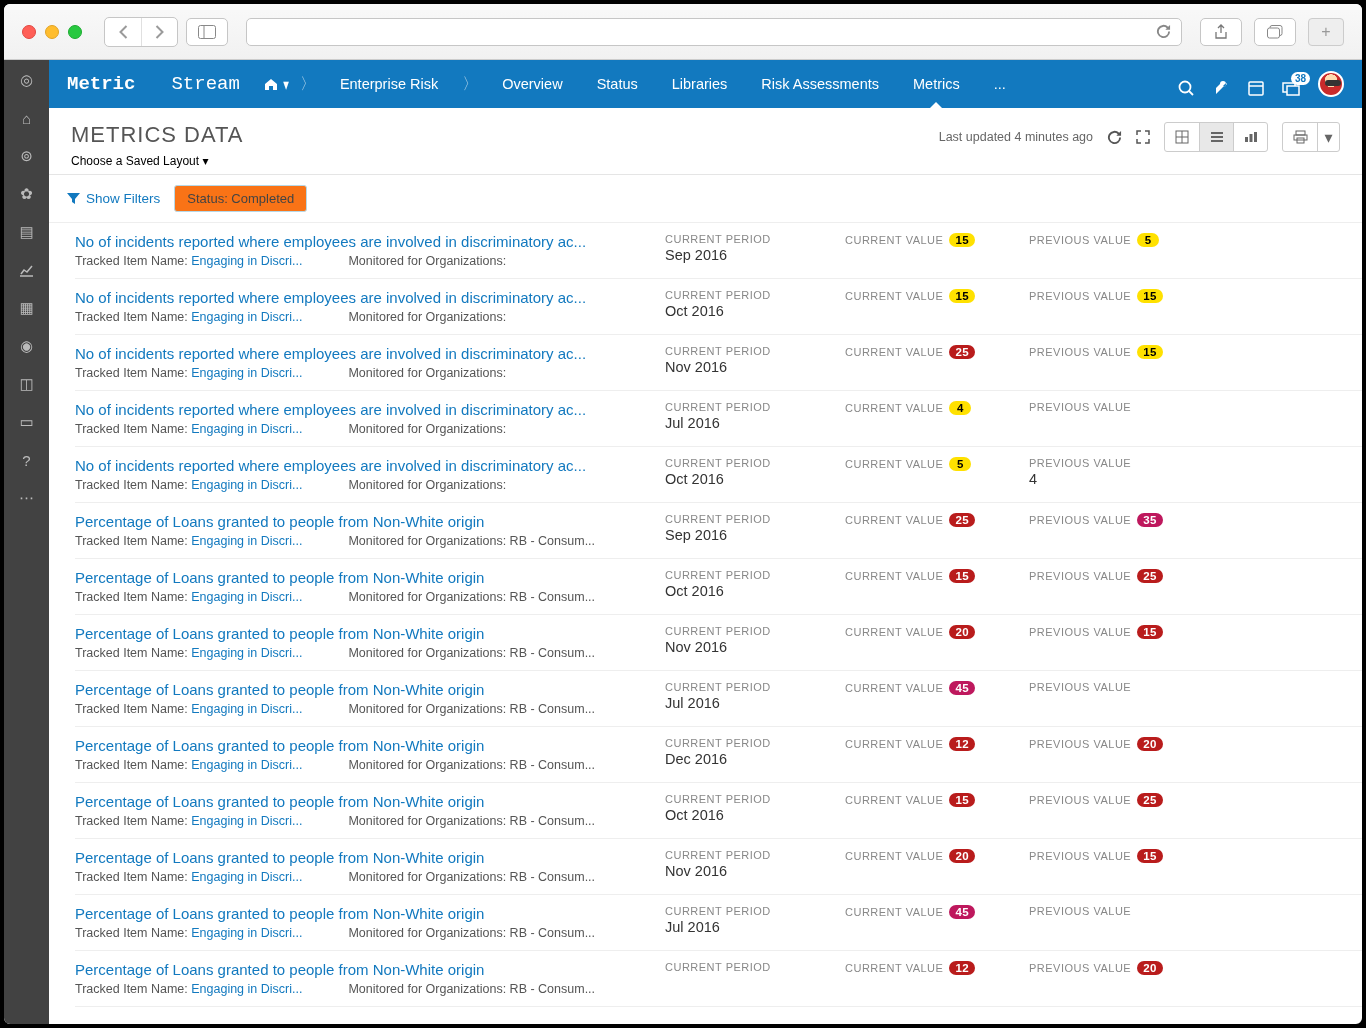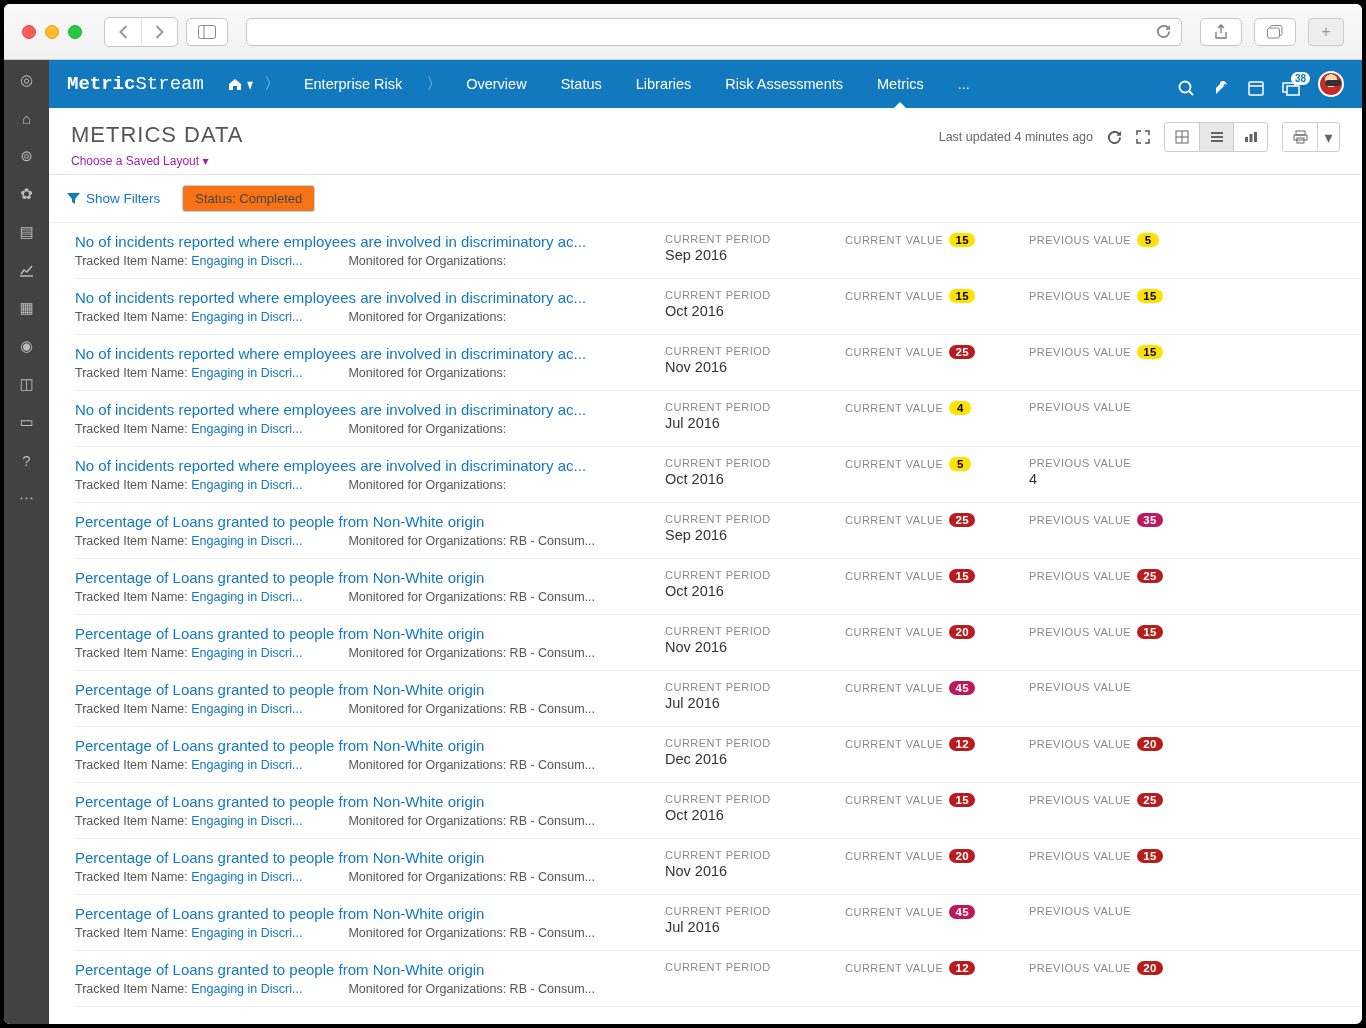--- a/index.html
+++ b/index.html
@@ -20,47 +20,47 @@
 .plus-tab { width: 36px; height: 28px; background: #eee; border: 1px solid #ccc; border-radius: 4px; display:flex; align-items:center; justify-content:center; color:#999; }
 
 .app { height: calc(1020px - 56px); display: flex; }
 .left-rail { width: 45px; background: #424242; display: flex; flex-direction: column; align-items: center; padding-top: 10px; gap: 18px; color: #bbb; }
 .rail-icon { width: 20px; height: 20px; display: flex; align-items: center; justify-content: center; font-size: 15px; cursor: pointer; }
 
 .main { flex: 1; display: flex; flex-direction: column; }
 .topbar { height: 48px; background: #1279bf; color: #fff; display: flex; align-items: center; padding: 0 18px; gap: 6px; }
 .brand { font-size: 19px; margin-right: 18px; display:flex;font-family:Liberation Mono, monospace; }
 .brand b { font-weight: 700; }
-.brand span { font-weight: 300; }
+.brand span { font-weight: 300; margin-left: 36px; }
 .crumb-home { display: flex; align-items: center; gap: 4px; }
 .crumb-sep { color: rgba(255,255,255,0.6); margin: 0 4px; }
 .nav-item { padding: 0 14px; font-size: 14.5px; cursor: pointer; color: #fff; height: 45px; display: flex; align-items: center; position: relative; }
 .nav-item.active::after { content:''; position:absolute; bottom:-1px; left:50%; transform:translateX(-50%); border:6px solid transparent; border-bottom-color:#fff; }
 .topbar-right { margin-left: auto; display: flex; align-items: center; gap: 18px; }
 .topbar-right .ic { font-size: 16px; cursor: pointer; display:flex; align-items:flex-start;margin-top:8px; }
 .badge-wrap { position: relative; }
 .badge-wrap .badge { position: absolute; top: -8px; right: -10px; background: #fff; color: #1279bf; border-radius: 8px; font-size: 10px; font-weight: 600; padding: 1px 4px; }
 .avatar { width: 26px; height: 26px; border-radius: 50%; background: radial-gradient(circle at 50% 35%, #ffdcb0 35%, #c92b2b 36%); border:2px solid #fff; position:relative; }
 .avatar::after{content:'';position:absolute;top:7px;left:5px;width:16px;height:6px;background:#333;border-radius:3px;}
 
 .page-header { padding: 14px 22px 6px; display: flex; align-items: flex-start; border-bottom: 1px solid #e5e5e5; }
 .page-header h1 { font-size: 22px; font-weight: 400; color: #555; letter-spacing: 1px; }
-.saved-layout { font-size: 12px; color: #a21caf; margin-top: 6px; cursor: pointer; }
+.saved-layout { font-size: 12px; color: #000000; margin-top: 6px; cursor: pointer; }
 .header-right { margin-left: auto; display: flex; align-items: center; gap: 14px; }
 .last-updated { font-size: 12.5px; color: #666; }
 .hdr-ic { color: #555; cursor: pointer; font-size: 14px; }
 .view-toggle { display: flex; border: 1px solid #ccc; border-radius: 3px; overflow: hidden; }
 .view-btn { width: 34px; height: 28px; display: flex; align-items: center; justify-content: center; color: #666; border-left: 1px solid #ccc; cursor:pointer; }
 .view-btn:first-child { border-left: none; }
 .view-btn.active { background: #e8e8e8; }
 .print-group { display: flex; border: 1px solid #ccc; border-radius: 3px; overflow: hidden; }
 .print-group .view-btn { border-left:1px solid #ccc; }
 .print-group .view-btn:first-child{border-left:none;}
 
-.filter-bar { padding: 10px 18px; display: flex; align-items: center; gap: 22px; border-bottom: 1px solid #eee; }
+.filter-bar { padding: 10px 18px; display: flex; align-items: center; gap: 14px; border-bottom: 1px solid #eee; }
 .show-filters { color: #1279bf; font-size: 13.5px; cursor: pointer; display: flex; align-items: center; gap: 6px; }
 .filter-chip { background: #f97316; border: 1px solid #b5d8e8; border-radius: 3px; padding: 5px 12px; font-size: 13px; color: #444; }
 
 .list-scroll { flex: 1; overflow-y: auto; padding-left: 26px; }
 .row { display: flex; padding: 10px 16px 10px 0; border-bottom: 1px solid #eee; }
 .col-main { flex: 0 0 590px; padding-right: 10px; }
 .col-period { flex: 0 0 180px; }
 .col-curval { flex: 0 0 184px; }
 .col-prevval { flex: 0 0 180px; }
 .metric-title { color: #1279bf; font-size: 15px; margin-bottom: 4px; white-space: nowrap; overflow: hidden; text-overflow: ellipsis; cursor: pointer; }

